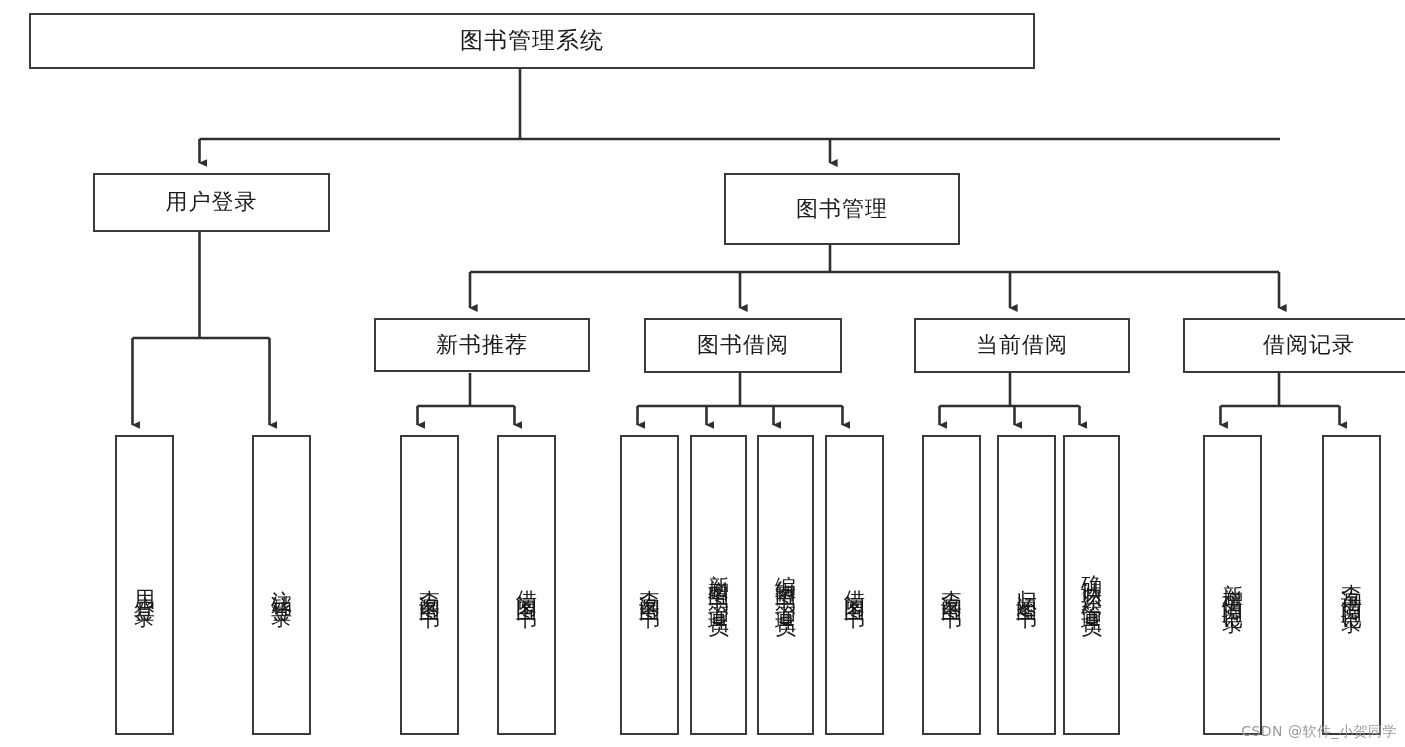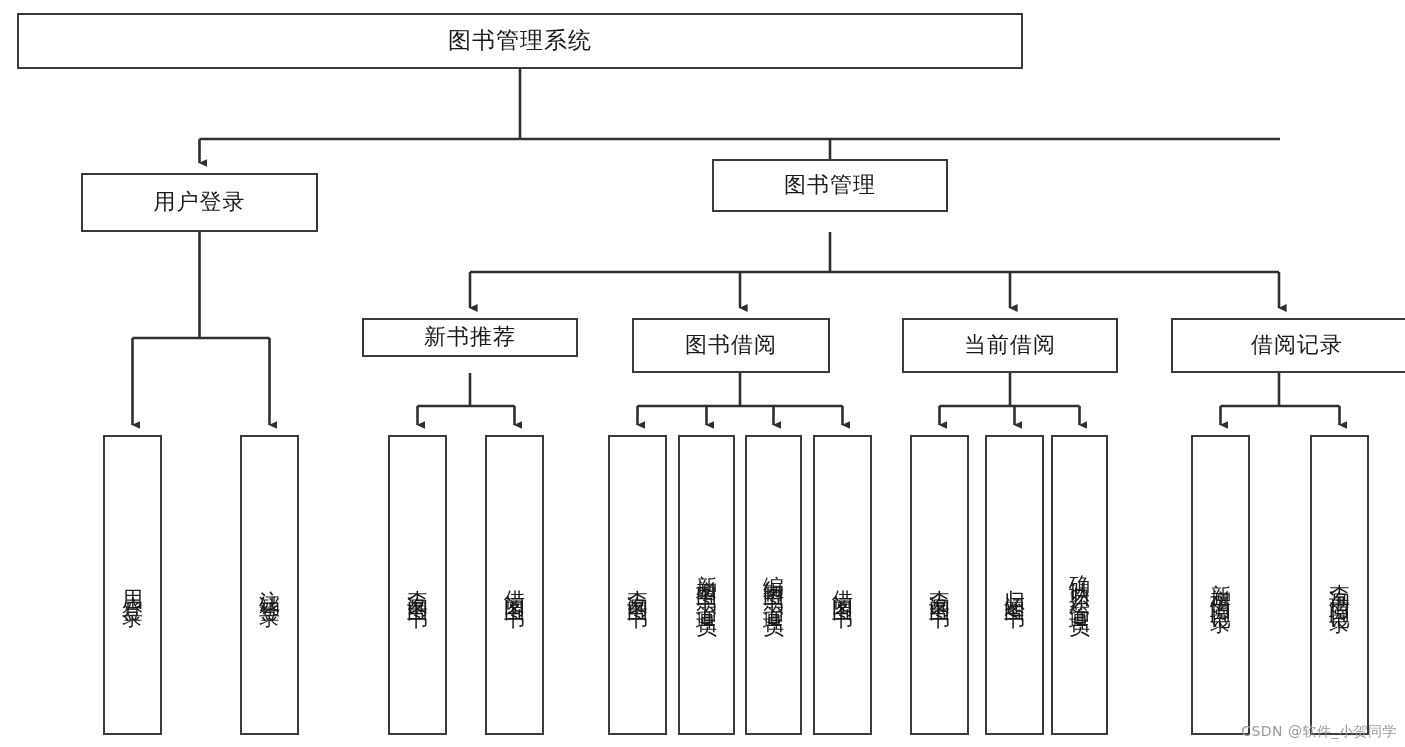--- a/index.html
+++ b/index.html
@@ -28,20 +28,21 @@
   }
   .node {
     position: absolute;
     box-sizing: border-box;
     border: 2px solid #3a3a3a;
     background: #ffffff;
     display: flex;
     align-items: center;
     justify-content: center;
     color: #1a1a1a;
+    margin-left: 12px;
   }
   .node.horiz {
     font-size: 22px;
     letter-spacing: 1px;
     line-height: 1.2;
   }
   .node.root {
     font-size: 23px;
   }
   .node.leaf {
@@ -139,25 +140,25 @@
   </svg>
 
   <div class="node horiz root" style="left:17px; top:13px; width:1006px; height:56px;">
     <span>图书管理系统</span>
   </div>
 
   <div class="node horiz" style="left:81px; top:173px; width:237px; height:59px;">
     <span>用户登录</span>
   </div>
 
-  <div class="node horiz" style="left:712px; top:159px; width:236px; height:53px;">
+  <div class="node horiz" style="left:712px; top:173px; width:236px; height:72px;">
     <span>图书管理</span>
   </div>
 
-  <div class="node horiz" style="left:362px; top:318px; width:216px; height:39px;">
+  <div class="node horiz" style="left:362px; top:318px; width:216px; height:54px;">
     <span>新书推荐</span>
   </div>
 
   <div class="node horiz" style="left:632px; top:318px; width:198px; height:55px;">
     <span>图书借阅</span>
   </div>
 
   <div class="node horiz" style="left:902px; top:318px; width:216px; height:55px;">
     <span>当前借阅</span>
   </div>

